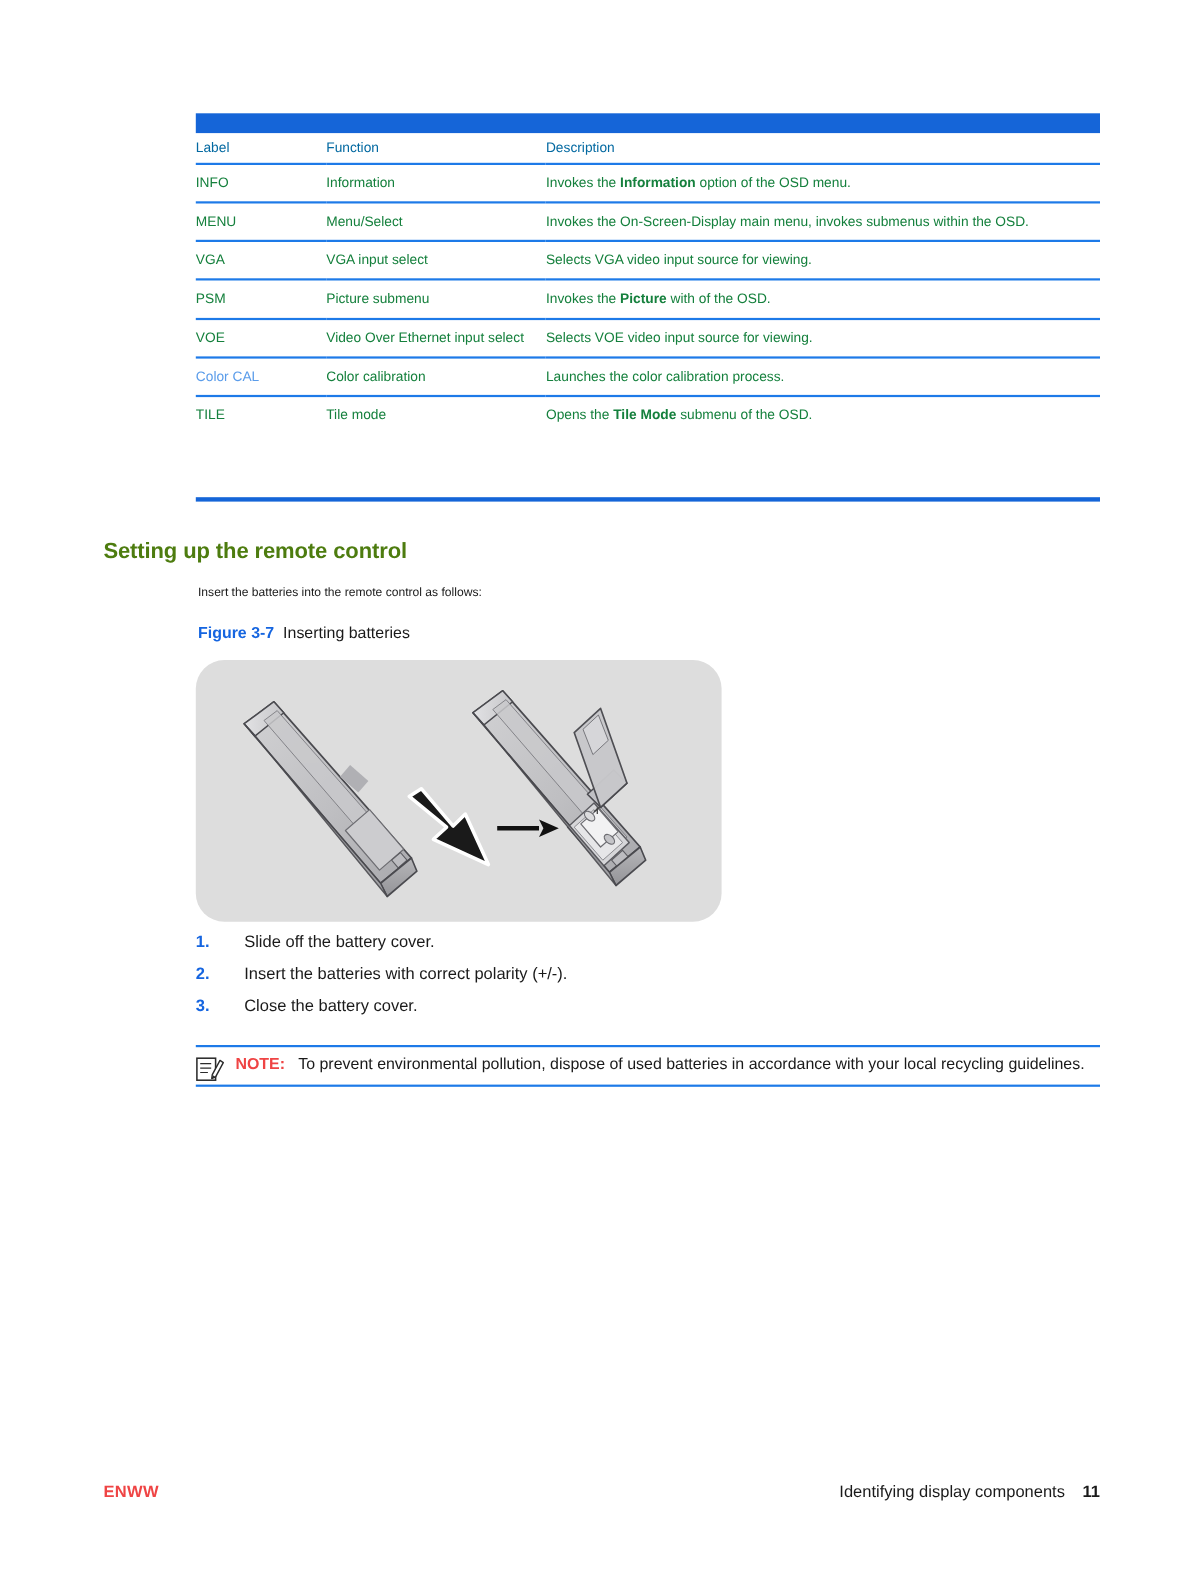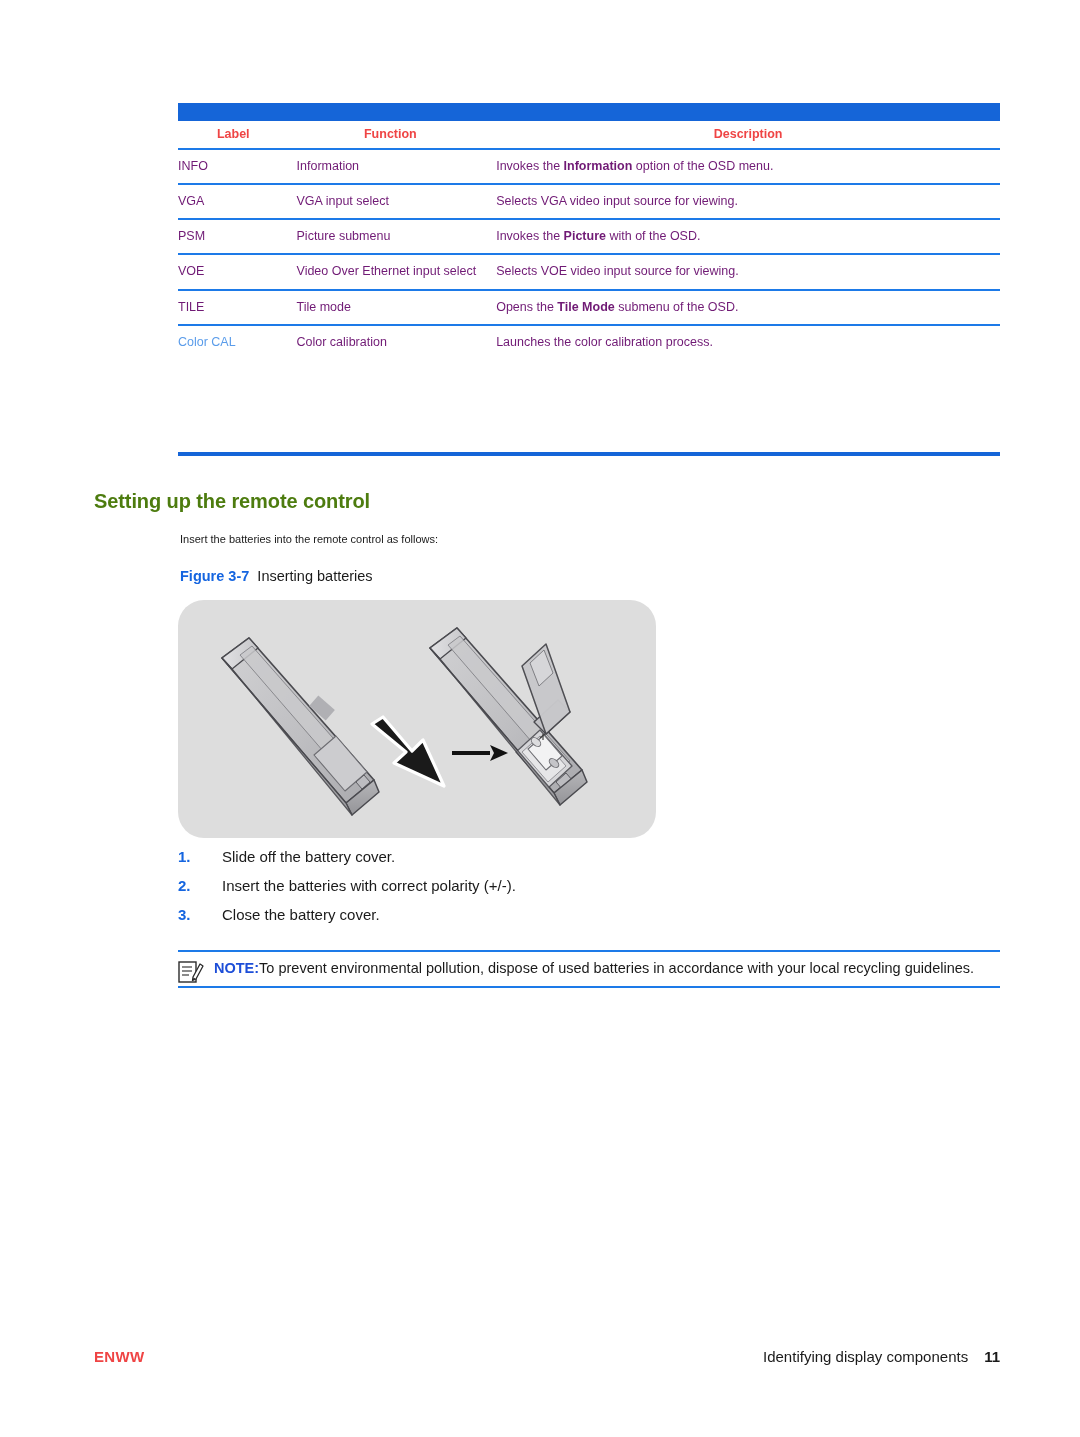--- a/index.html
+++ b/index.html
@@ -22,30 +22,30 @@
     left: 178px;
     top: 103px;
     width: 822px;
     border-collapse: collapse;
   }
   .spec-table .thead-rule-top {
     height: 3px;
     background: #1565d8;
   }
   .spec-table th {
-    text-align: center;
+    text-align: left;
     font-size: 12.5px;
-    font-weight: bold;
-    color: #ef4444;
+    font-weight: normal;
+    color: #0369a1;
     padding: 6px 0 7px 0;
     vertical-align: top;
   }
   .spec-table td {
     font-size: 12.5px;
-    color: #701a75;
+    color: #15803d;
     padding: 7px 0 8px 0;
     vertical-align: top;
     line-height: 1.45;
   }
   .col-label   { width: 112px; padding-right: 8px !important; }
   .col-func    { width: 190px; padding-right: 12px !important; }
   .col-desc    { width: 512px; }
 
   .row-line td, .row-line th {
     border-top: 2px solid #1d7ae8;
@@ -160,22 +160,23 @@
     color: #1a1a1a;
   }
   .note-icon {
     position: absolute;
     left: -3px;
     top: 1px;
     width: 30px;
     height: 26px;
   }
   .note-label {
-    color: #1d4ed8;
-    font-weight: bold;
+    color: #ef4444;
+    font-weight: bold;
+    margin-right: 12px;
   }
 
   
   .footer-left {
     position: absolute;
     left: 94px;
     top: 1348px;
     font-size: 15px;
     font-weight: bold;
     color: #ef4444;
@@ -209,43 +210,48 @@
       <th class="col-desc">Description</th>
     </tr>
   </thead>
   <tbody>
     <tr class="row-first">
       <td class="col-label label-cell">INFO</td>
       <td class="col-func">Information</td>
       <td class="col-desc"><span>Invokes the </span><b>Information</b><span> option of the OSD menu.</span></td>
     </tr>
     <tr class="row-line">
+      <td class="col-label label-cell">MENU</td>
+      <td class="col-func">Menu/Select</td>
+      <td class="col-desc"><span>Invokes the On-Screen-Display main menu, invokes submenus within the OSD.</span><b></b><span></span></td>
+    </tr>
+    <tr class="row-line">
       <td class="col-label label-cell">VGA</td>
       <td class="col-func">VGA input select</td>
       <td class="col-desc"><span>Selects VGA video input source for viewing.</span><b></b><span></span></td>
     </tr>
     <tr class="row-line">
       <td class="col-label label-cell">PSM</td>
       <td class="col-func">Picture submenu</td>
       <td class="col-desc"><span>Invokes the </span><b>Picture</b><span> with of the OSD.</span></td>
     </tr>
     <tr class="row-line">
       <td class="col-label label-cell">VOE</td>
       <td class="col-func">Video Over Ethernet input select</td>
       <td class="col-desc"><span>Selects VOE video input source for viewing.</span><b></b><span></span></td>
     </tr>
     <tr class="row-line">
+      <td class="col-label label-cell soft">Color CAL</td>
+      <td class="col-func">Color calibration</td>
+      <td class="col-desc"><span>Launches the color calibration process.</span><b></b><span></span></td>
+    </tr>
+    <tr class="row-line">
       <td class="col-label label-cell">TILE</td>
       <td class="col-func">Tile mode</td>
       <td class="col-desc"><span>Opens the </span><b>Tile Mode</b><span> submenu of the OSD.</span></td>
-    </tr>
-    <tr class="row-line">
-      <td class="col-label label-cell soft">Color CAL</td>
-      <td class="col-func">Color calibration</td>
-      <td class="col-desc"><span>Launches the color calibration process.</span><b></b><span></span></td>
     </tr>
   </tbody>
 </table>
 <div class="bottom-rule"></div>
 
 <div class="section-heading">Setting up the remote control</div>
 
 <div class="intro-text">Insert the batteries into the remote control as follows:</div>
 
 <div class="figure-caption">

